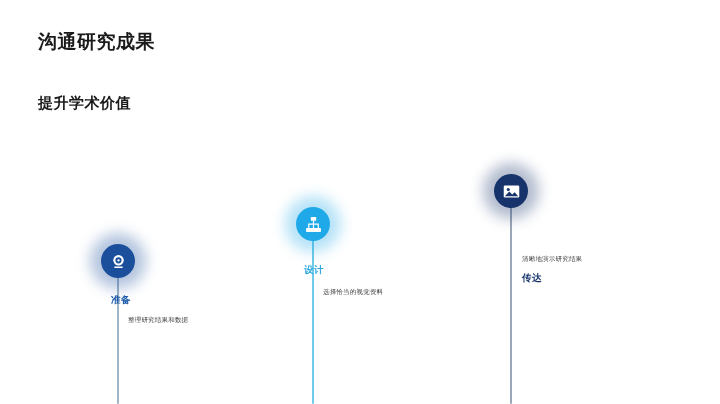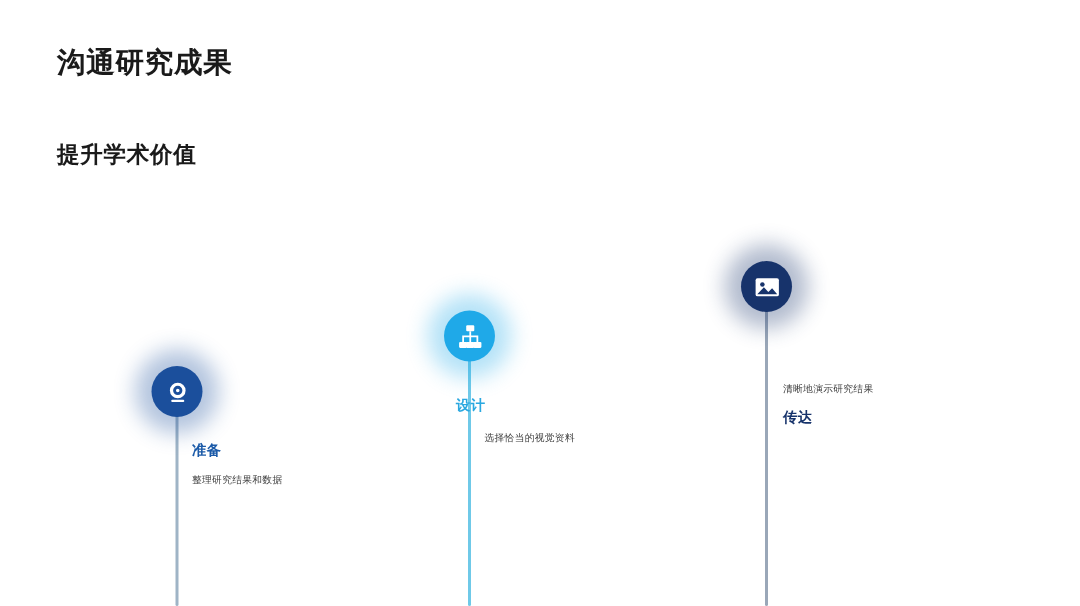--- a/index.html
+++ b/index.html
@@ -113,21 +113,21 @@
         <div class="marker" style="top: 244px; background: rgb(27, 79, 156); color: rgb(27, 79, 156);">
           <span style="display: flex; color: rgb(27, 79, 156);">
             <svg width="19" height="19" viewBox="0 0 24 24" fill="#ffffff">
               <circle cx="12" cy="10.5" r="6.6" fill="#ffffff"></circle>
               <circle cx="12" cy="10.5" r="2.7" fill="none" stroke-width="2.4" stroke="currentColor"></circle>
               <rect x="6.5" y="18.4" width="11" height="1.9" rx="0.9" fill="#ffffff"></rect>
             </svg>
           </span>
         </div>
       </div>
-      <div class="ms-label" style="left: 128px; top: 294px; color: rgb(27, 90, 168); font-family: Liberation Mono, monospace;">准备</div>
+      <div class="ms-label" style="left: 111px; top: 294px; color: rgb(27, 90, 168); font-family: Liberation Mono, monospace;">准备</div>
       <div class="ms-desc" style="left: 128px; top: 316px;">整理研究结果和数据</div>
       <div class="milestone" style="left: 313px;">
         <div class="stem" style="top: 224px; background: rgb(111, 201, 232);"></div>
         <div class="marker-glow" style="top: 196px; background: rgb(31, 169, 232);"></div>
         <div class="marker" style="top: 207px; background: rgb(31, 169, 232); color: rgb(31, 169, 232);">
           <span style="display: flex; color: rgb(31, 169, 232);">
             <svg width="19" height="19" viewBox="0 0 24 24" fill="#ffffff">
               <rect x="8.6" y="2.4" width="6.8" height="5" rx="0.9" fill="#ffffff"></rect>
               <rect x="2.6" y="16.4" width="6.8" height="5" rx="0.9" fill="#ffffff"></rect>
               <rect x="8.6" y="16.4" width="6.8" height="5" rx="0.9" fill="#ffffff"></rect>

